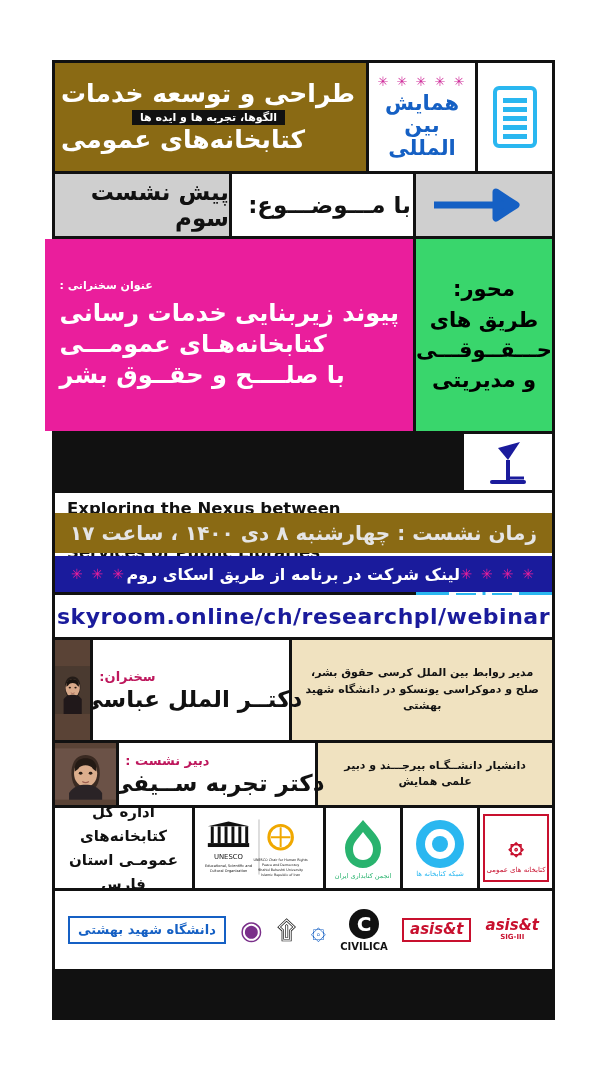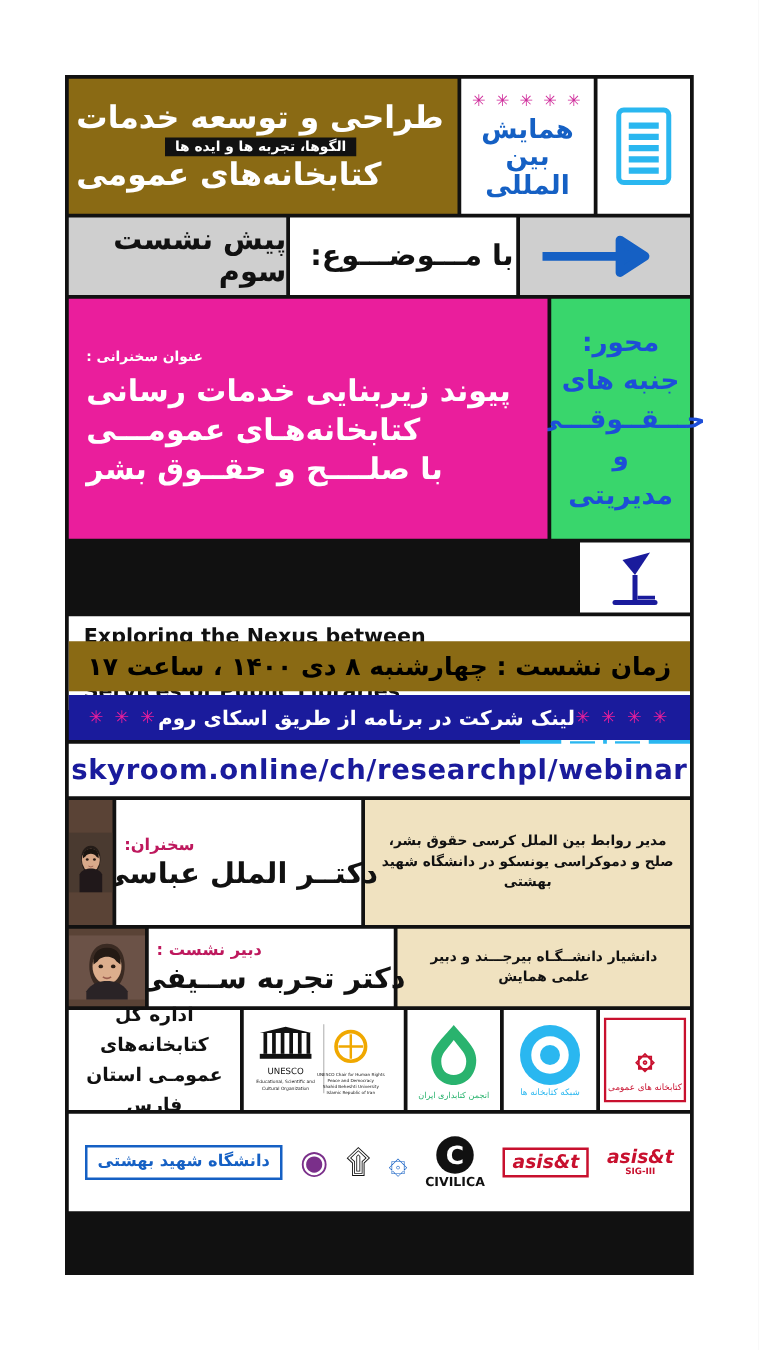--- a/index.html
+++ b/index.html
@@ -167,23 +167,23 @@
     font-weight: bold;
     margin-bottom: 6px;
   }
   .talk-line {
     font-size: 24px;
     font-weight: bold;
     line-height: 1.3;
     white-space: nowrap;
   }
   .axis-block {
-    width: 111px;
+    width: 136px;
     background: #39d66c;
-    color: #1d4ed8;
+    color: #000000;
     display: flex;
     flex-direction: column;
     justify-content: center;
     align-items: center;
     box-sizing: border-box;
     padding: 6px;
   }
   .axis-label {
     font-size: 21px;
     font-weight: bold;
@@ -225,21 +225,21 @@
     background: #2ab7f0;
     display: flex;
     align-items: center;
     justify-content: center;
   }
 
   
   .row-time {
     height: 40px;
     background: #8a6a14;
-    color: #000000;
+    color: #e5e5e5;
     font-size: 20px;
     font-weight: bold;
     display: flex;
     align-items: center;
     justify-content: center;
   }
 
   
   .row-linknote {
     height: 36px;
@@ -453,21 +453,21 @@
           <path d="M2 17 H78 M64 4 L84 17 L64 30 Z" fill="#1560c4" stroke="#1560c4" stroke-width="7" stroke-linejoin="round"></path>
         </svg>
       </div>
       <div class="subject-label">با مـــوضـــوع:</div>
       <div class="session-name">پیش نشست سوم</div>
     </div>
 
     <div class="row-topic">
       <div class="axis-block">
         <div class="axis-label">محور:</div>
-        <div class="axis-label">جنبه های</div>
+        <div class="axis-label">طریق های</div>
         <div class="axis-label">حـــقــوقـــی</div>
         <div class="axis-label">و مدیریتی</div>
       </div>
       <div class="talk-block">
         <div class="talk-label">عنوان سخنرانی :</div>
         <div class="talk-line">پیوند زیربنایی خدمات رسانی</div>
         <div class="talk-line">کتابخانه‌هـای عمومـــی</div>
         <div class="talk-line">با صلــــح و حقــوق بشر</div>
       </div>
     </div>

